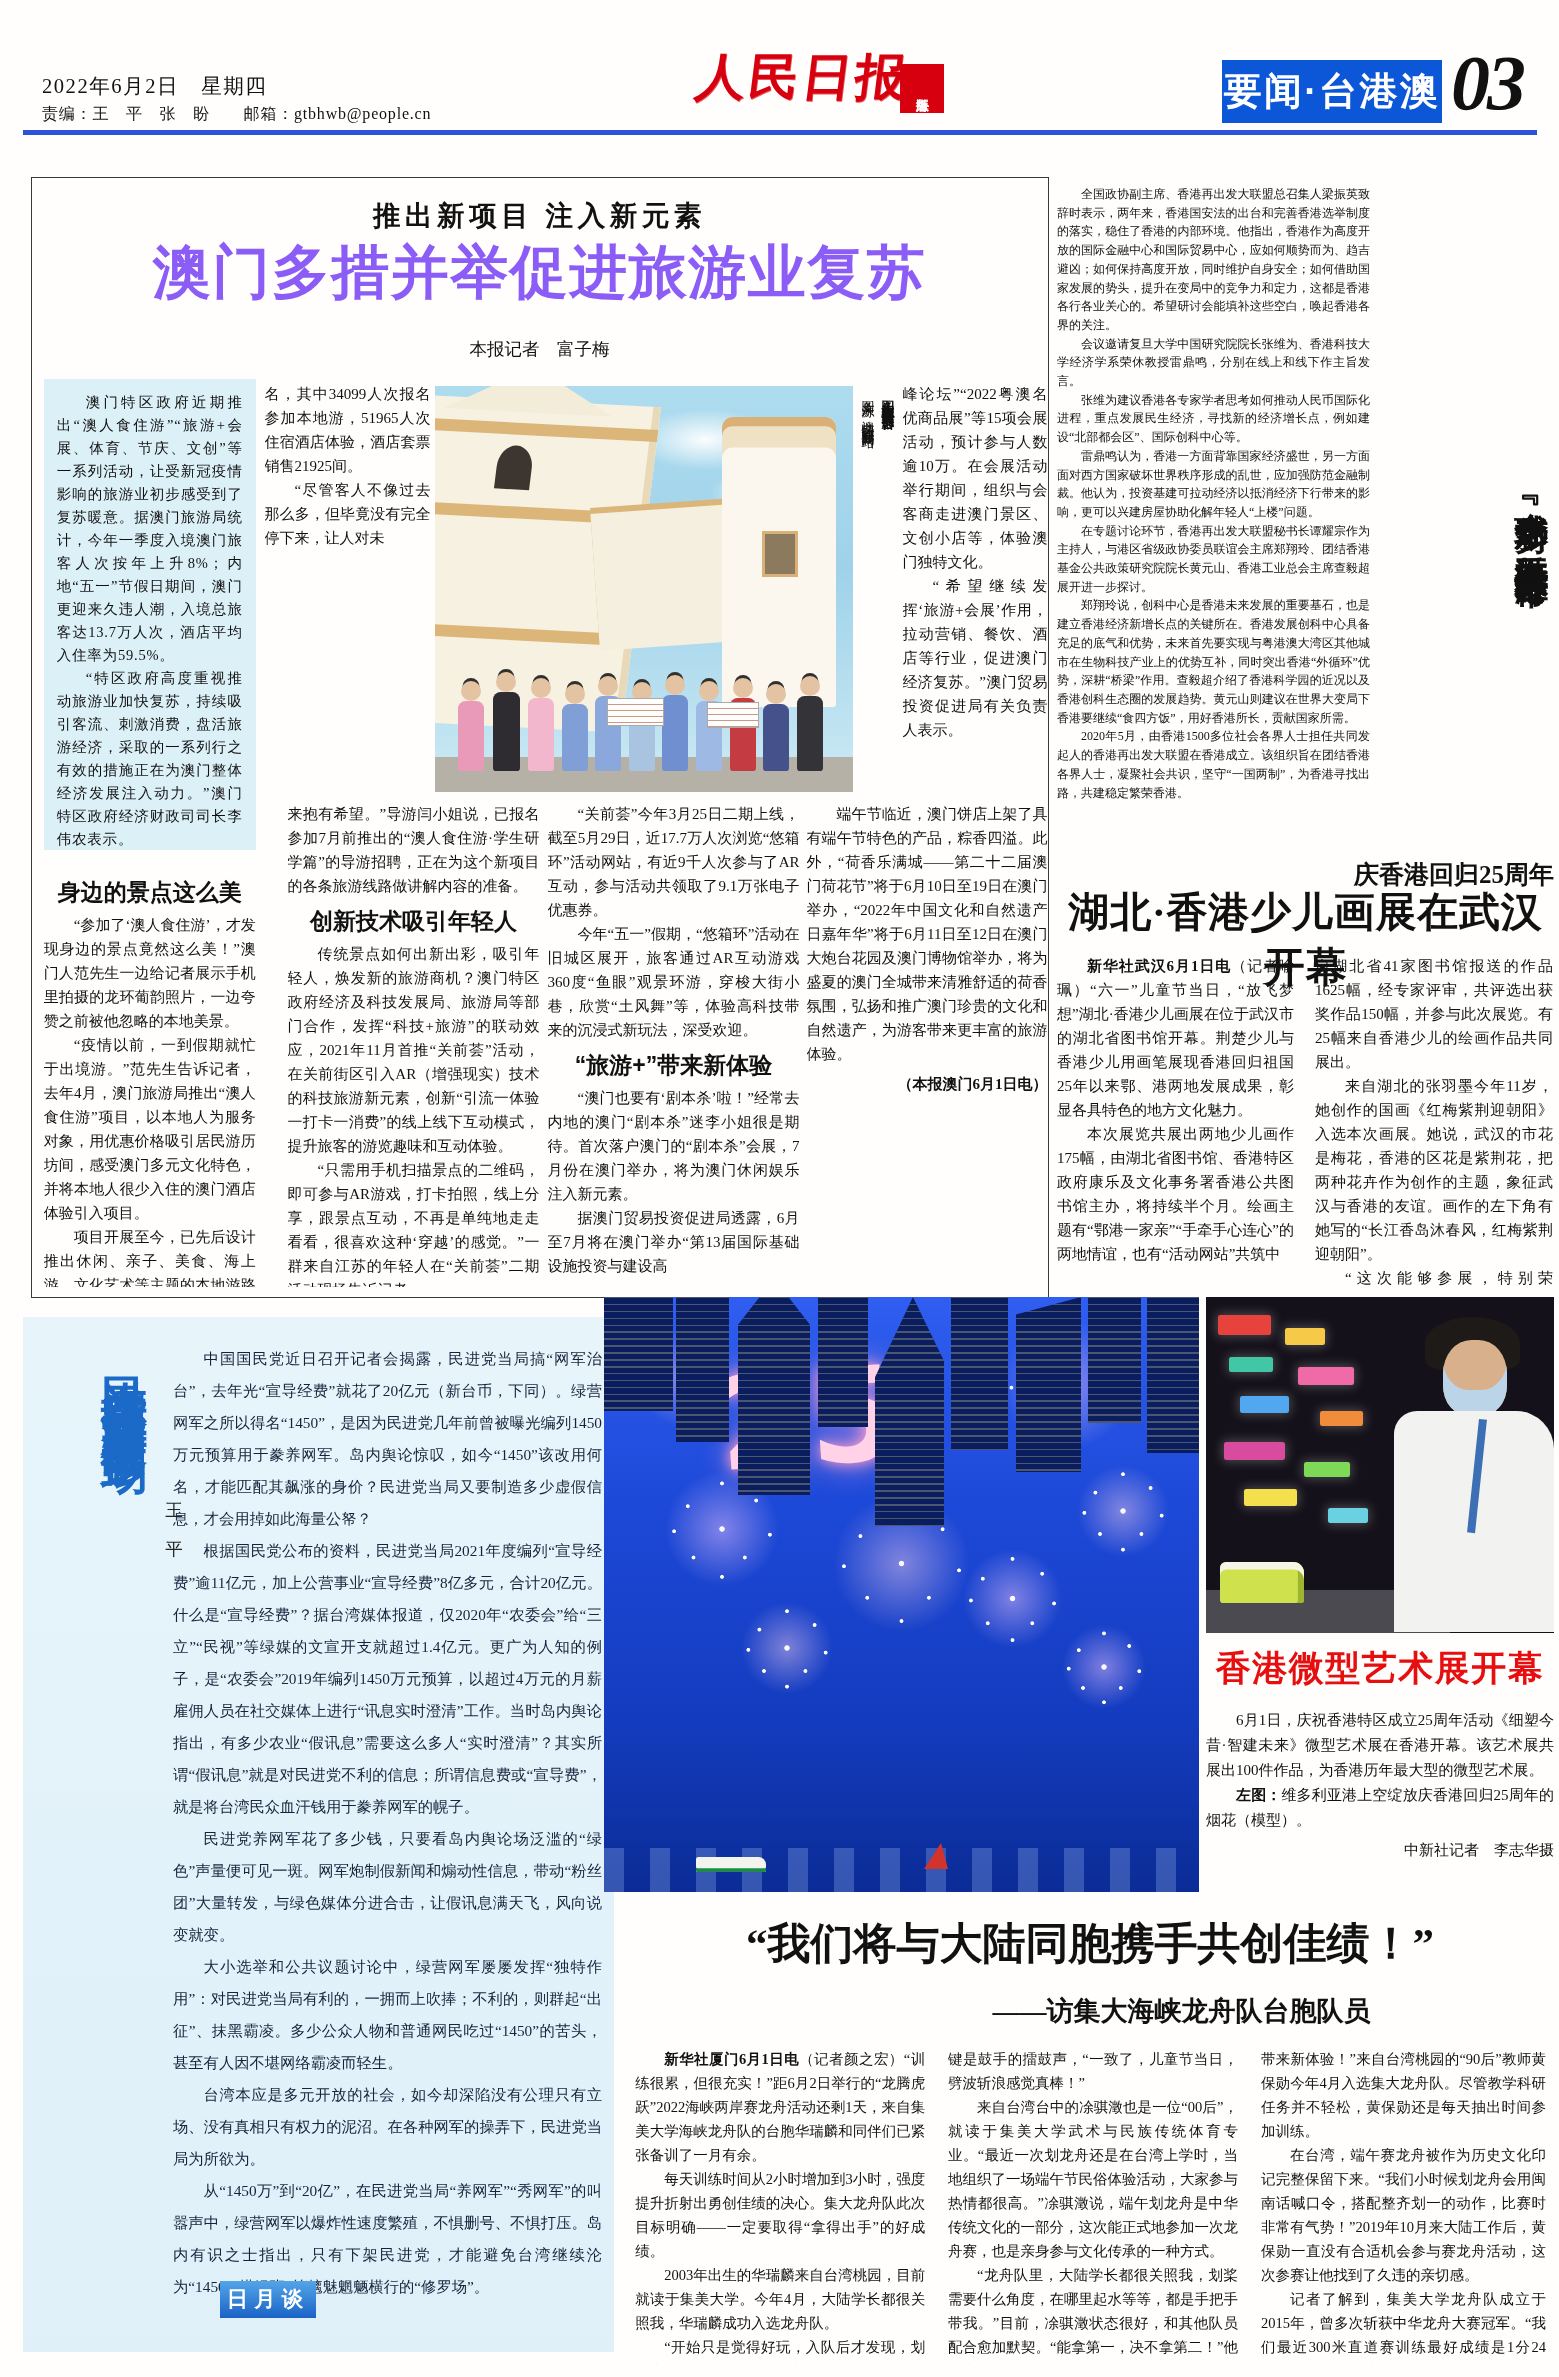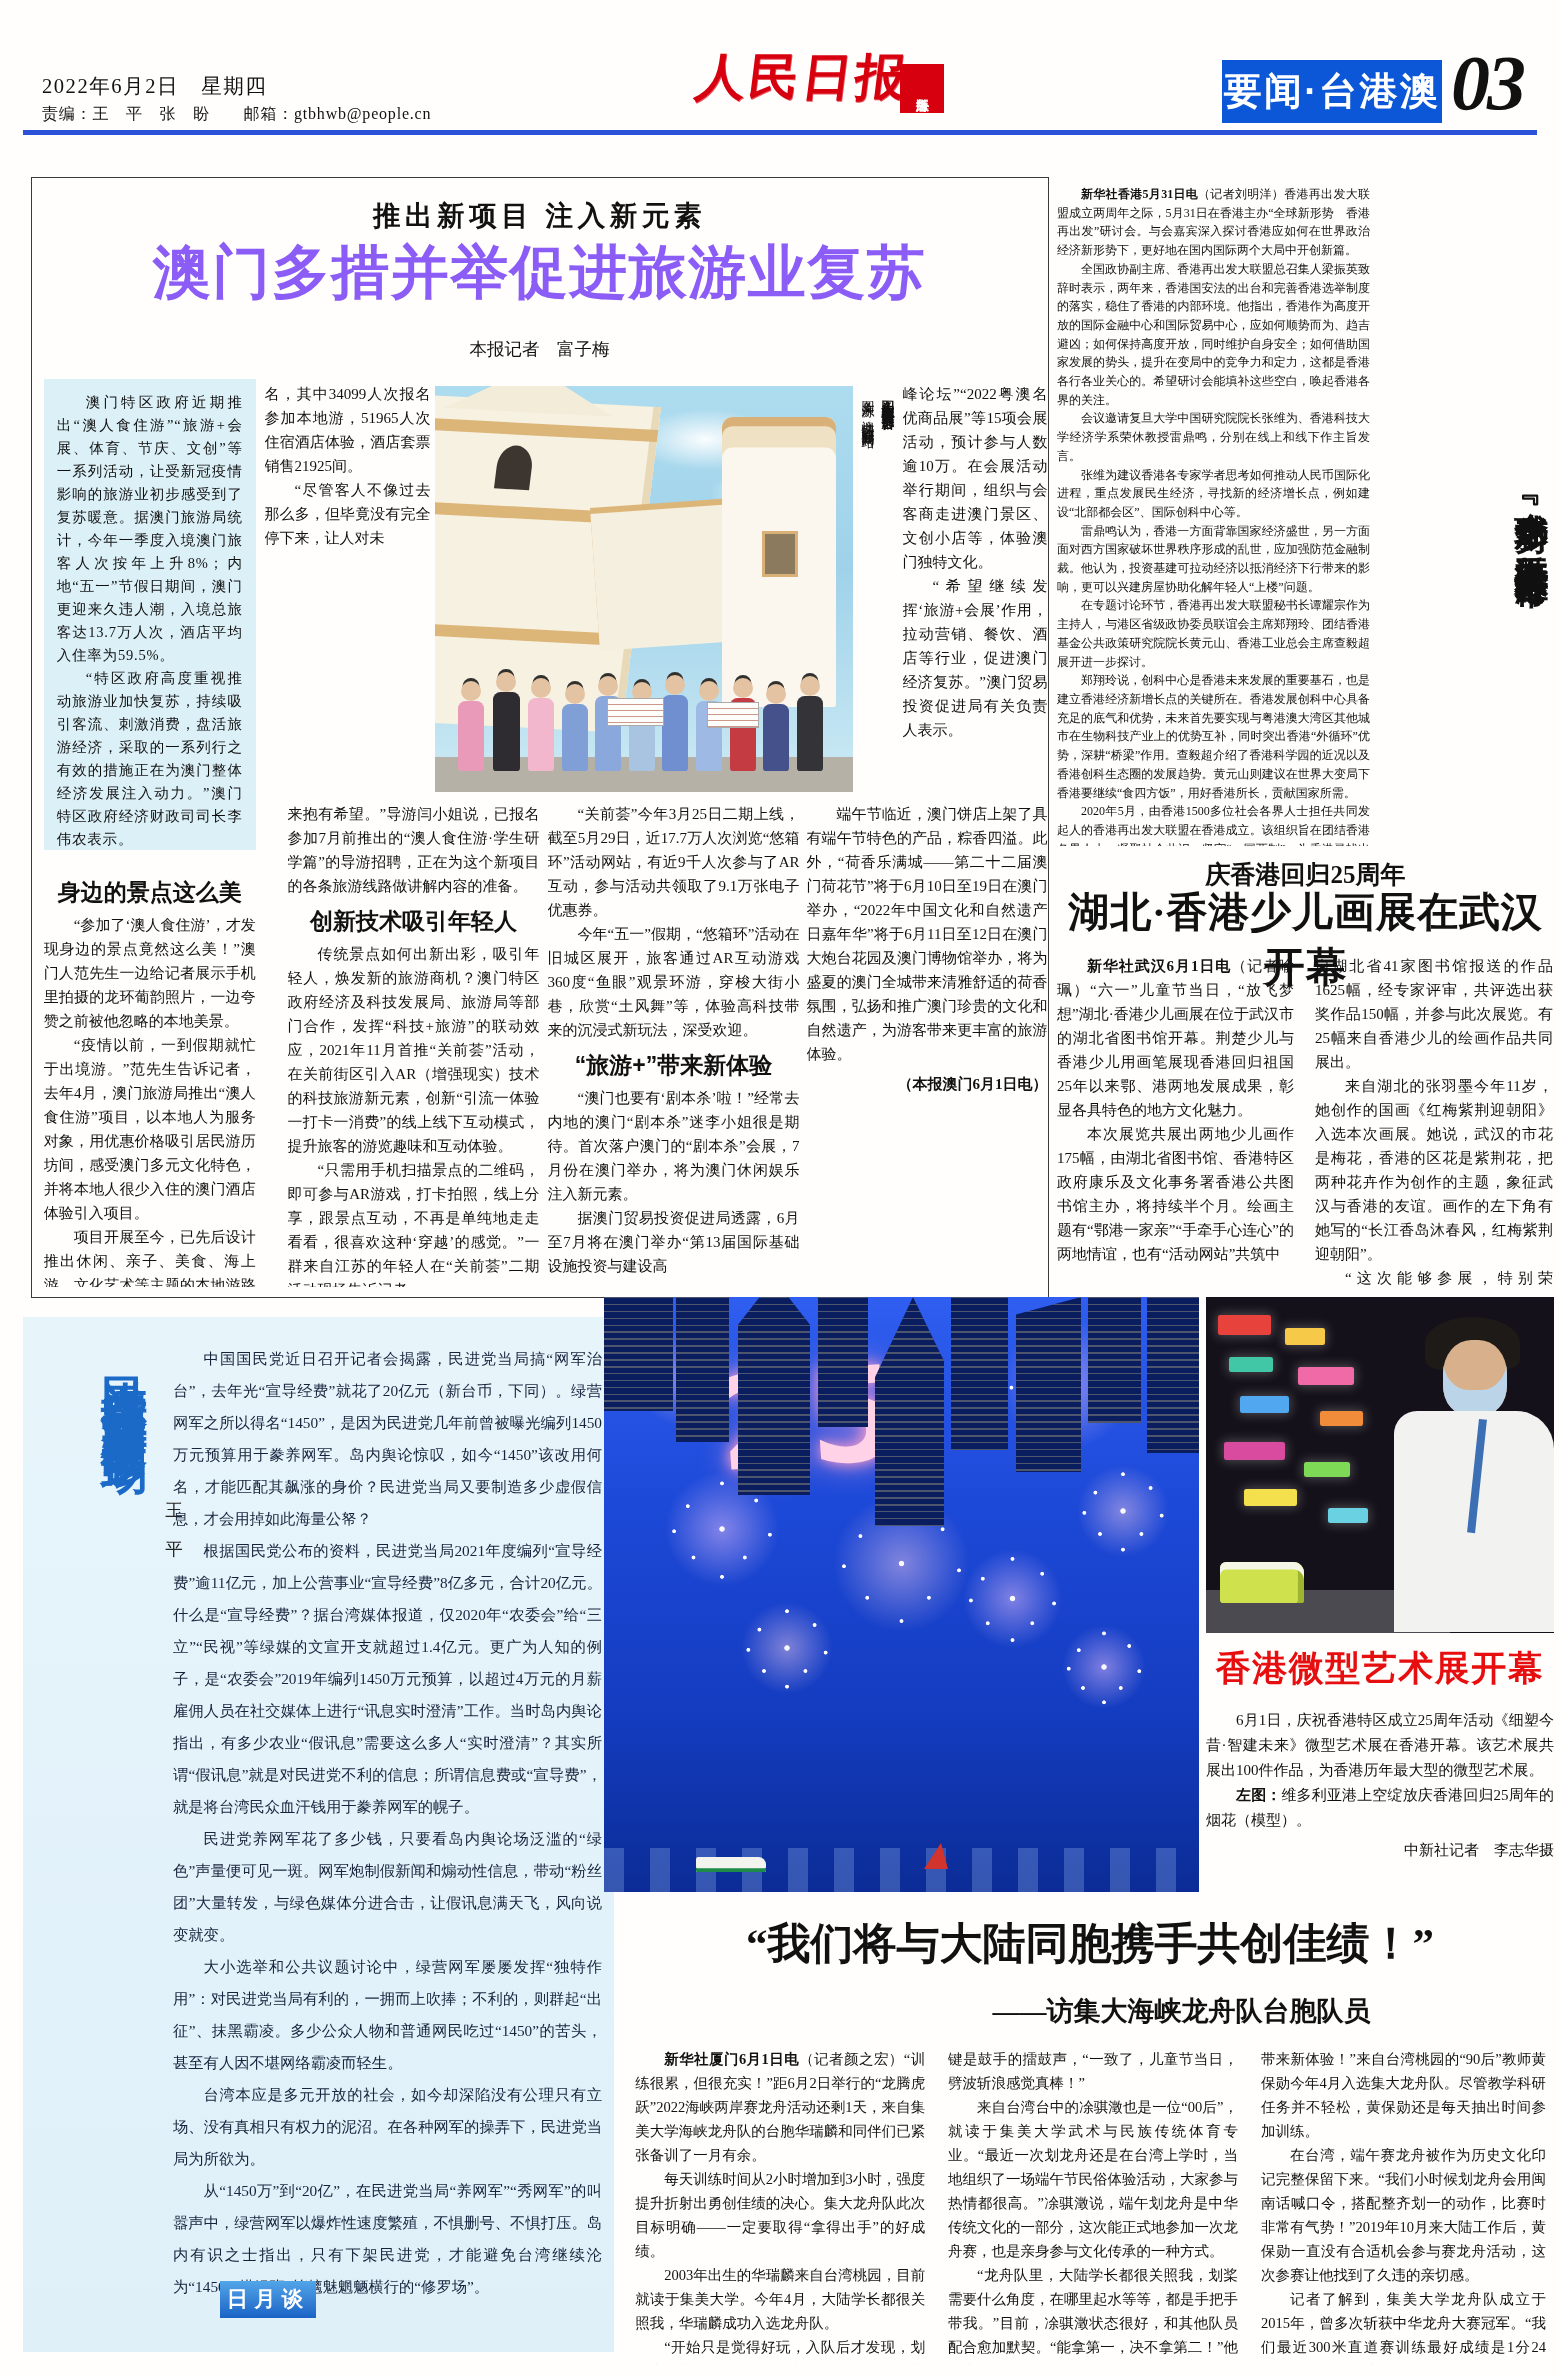--- a/index.html
+++ b/index.html
@@ -59,21 +59,21 @@
   .person{position:absolute;bottom:21.4px;border-radius:7.6px 7.6px 3.1px 3.1px;}
   .person:before{content:"";position:absolute;top:-20px;left:50%;transform:translateX(-50%);
                  width:20px;height:20px;border-radius:50%;background:#e4c3a2;box-shadow:0 -4.6px 0 -1.5px #30302e;}
   .board{position:absolute;background:#fdfdfb;border:0.8px solid #aaa;
          background-image:repeating-linear-gradient(180deg,transparent 0 4.6px,#c98 4.6px 6.1px);}
   
   #hk-body{left:1057px;top:185px;width:313px;height:661px;font-size:12px;line-height:18.7px;}
   #hk-vhead{left:1418px;top:188px;width:136px;height:656px;writing-mode:vertical-rl;
             font-size:34px;font-weight:bold;letter-spacing:1.5px;text-align:center;}
   
-  #hb-kicker{left:1057px;top:858px;width:497px;text-align:center;font-size:25px;font-weight:bold;}
+  #hb-kicker{left:1057px;top:858px;width:497px;text-align:right;font-size:25px;font-weight:bold;}
   #hb-headline{left:1057px;top:885px;width:497px;text-align:center;font-size:41px;font-weight:bold;letter-spacing:0.8px;}
   #hb-c1{left:1057px;top:954px;width:237px;height:340px;font-size:15px;line-height:24px;}
   #hb-c2{left:1315px;top:954px;width:238px;height:340px;font-size:15px;line-height:24px;}
   
   #op{left:23px;top:1317px;width:591px;height:1035px;background:linear-gradient(180deg,#e7f5fb,#dff0f9);}
   #op-vhead{position:absolute;left:18.3px;top:23px;width:114px;height:989px;writing-mode:vertical-rl;
             font-size:46px;font-weight:bold;color:#1b6ac8;letter-spacing:4.6px;text-align:start;}
   #op-author{position:absolute;left:139px;top:172px;writing-mode:vertical-rl;font-size:17.5px;letter-spacing:10.7px;color:#222;}
   #op-body{position:absolute;left:150px;top:26px;width:429px;height:966px;overflow:hidden;
            text-align:justify;font-size:15.3px;line-height:32px;color:#16233c;}
@@ -224,21 +224,20 @@
       <p class="t">据澳门贸易投资促进局透露，6月至7月将在澳门举办“第13届国际基础设施投资与建设高</p>
     </div>
 
     <div class="col" id="macau-B3">
       <p class="t">端午节临近，澳门饼店上架了具有端午节特色的产品，粽香四溢。此外，“荷香乐满城——第二十二届澳门荷花节”将于6月10日至19日在澳门举办，“2022年中国文化和自然遗产日嘉年华”将于6月11日至12日在澳门大炮台花园及澳门博物馆举办，将为盛夏的澳门全城带来清雅舒适的荷香氛围，弘扬和推广澳门珍贵的文化和自然遗产，为游客带来更丰富的旅游体验。</p>
       <p class="cont" id="macau-tail">（本报澳门6月1日电）</p>
     </div>
   </div>
 
   <div class="col" id="hk-body">
-    <p class="t"><span class="bold">新华社香港5月31日电</span><span>（记者刘明洋）香港再出发大联盟成立两周年之际，5月31日在香港主办“全球新形势　香港再出发”研讨会。与会嘉宾深入探讨香港应如何在世界政治经济新形势下，更好地在国内国际两个大局中开创新篇。</span></p>
     <p class="t">全国政协副主席、香港再出发大联盟总召集人梁振英致辞时表示，两年来，香港国安法的出台和完善香港选举制度的落实，稳住了香港的内部环境。他指出，香港作为高度开放的国际金融中心和国际贸易中心，应如何顺势而为、趋吉避凶；如何保持高度开放，同时维护自身安全；如何借助国家发展的势头，提升在变局中的竞争力和定力，这都是香港各行各业关心的。希望研讨会能填补这些空白，唤起香港各界的关注。</p>
     <p class="t">会议邀请复旦大学中国研究院院长张维为、香港科技大学经济学系荣休教授雷鼎鸣，分别在线上和线下作主旨发言。</p>
     <p class="t">张维为建议香港各专家学者思考如何推动人民币国际化进程，重点发展民生经济，寻找新的经济增长点，例如建设“北部都会区”、国际创科中心等。</p>
     <p class="t">雷鼎鸣认为，香港一方面背靠国家经济盛世，另一方面面对西方国家破坏世界秩序形成的乱世，应加强防范金融制裁。他认为，投资基建可拉动经济以抵消经济下行带来的影响，更可以兴建房屋协助化解年轻人“上楼”问题。</p>
     <p class="t">在专题讨论环节，香港再出发大联盟秘书长谭耀宗作为主持人，与港区省级政协委员联谊会主席郑翔玲、团结香港基金公共政策研究院院长黄元山、香港工业总会主席查毅超展开进一步探讨。</p>
     <p class="t">郑翔玲说，创科中心是香港未来发展的重要基石，也是建立香港经济新增长点的关键所在。香港发展创科中心具备充足的底气和优势，未来首先要实现与粤港澳大湾区其他城市在生物科技产业上的优势互补，同时突出香港“外循环”优势，深耕“桥梁”作用。查毅超介绍了香港科学园的近况以及香港创科生态圈的发展趋势。黄元山则建议在世界大变局下香港要继续“食四方饭”，用好香港所长，贡献国家所需。</p>
     <p class="t">2020年5月，由香港1500多位社会各界人士担任共同发起人的香港再出发大联盟在香港成立。该组织旨在团结香港各界人士，凝聚社会共识，坚守“一国两制”，为香港寻找出路，共建稳定繁荣香港。</p>
   </div>
   <div class="abs" id="hk-vhead">『全球新形势　香港再出发』研讨会在港举行</div>
 

